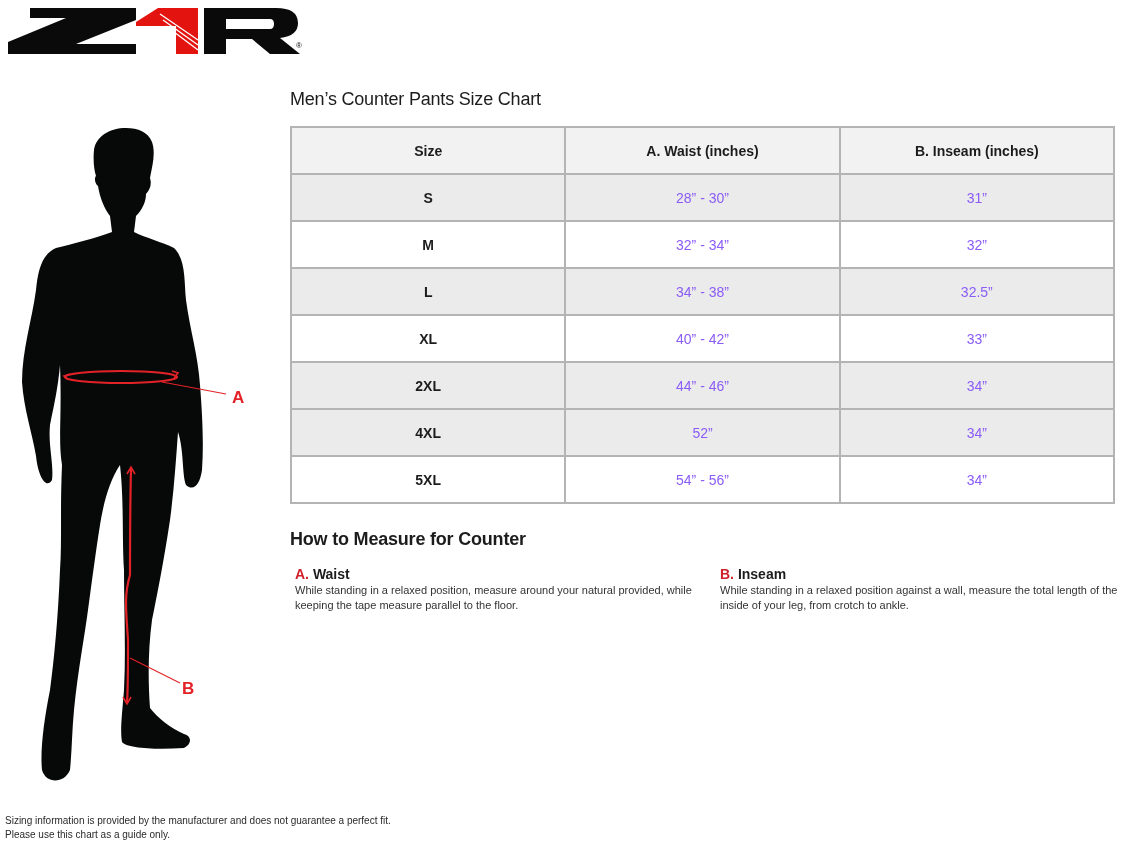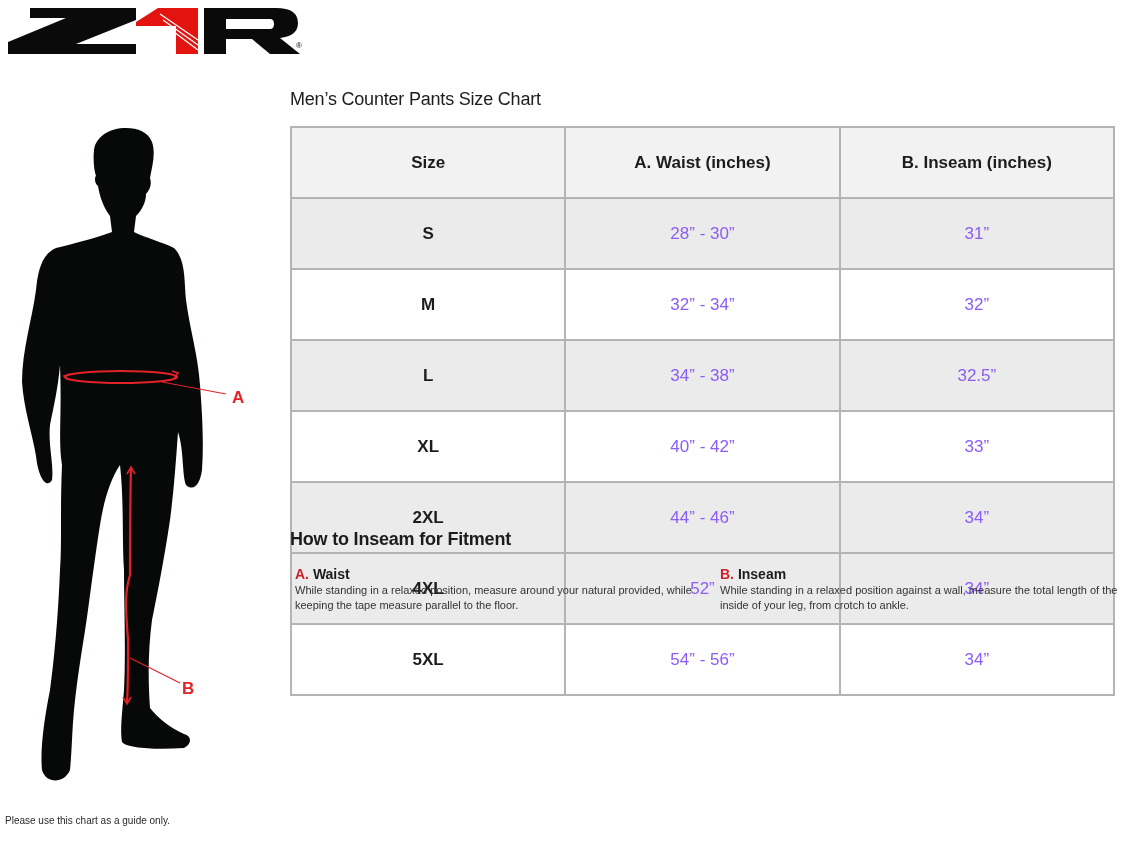--- a/index.html
+++ b/index.html
@@ -11,21 +11,21 @@
   .figure { position: absolute; left: 14px; top: 120px; width: 250px; height: 670px; }
 
   .title { position: absolute; left: 290px; top: 89px; margin: 0;
            font-family: "Liberation Sans", sans-serif; font-weight: normal;
            font-size: 18px; color: #1c1c1c; letter-spacing: -0.2px; }
 
   table.size-table { position: absolute; left: 290px; top: 126px; width: 825px;
            border-collapse: collapse; table-layout: fixed; }
   table.size-table th, table.size-table td {
            border: 2px solid #b4b4b4; height: 37px; text-align: center;
-           font-family: "Liberation Sans", sans-serif; font-size: 17px; padding: 16px; }
+           font-family: "Liberation Sans", sans-serif; font-size: 14px; padding: 4px; }
   table.size-table th { background: #f2f2f2; font-weight: bold; color: #1c1c1c; }
   table.size-table td { color: #8b5cf6; }
   table.size-table td.size { font-weight: bold; color: #1c1c1c; }
   table.size-table tr.odd td { background: #ebebeb; }
   table.size-table tr.even td { background: #ffffff; }
 
   .how-title { position: absolute; left: 290px; top: 529px; margin: 0;
            font-family: "Liberation Sans", sans-serif; font-weight: bold;
            font-size: 18px; color: #1c1c1c; letter-spacing: -0.2px; }
 
@@ -133,33 +133,34 @@
       <td>34”</td>
     </tr>
     <tr class="even">
       <td class="size">5XL</td>
       <td>54” - 56”</td>
       <td>34”</td>
     </tr>
   </tbody>
 </table>
 
-<h2 class="how-title">How to Inseam for Fitment</h2>
+<h2 class="how-title">How to Measure for Counter</h2>
 
 <div class="measure a">
   <div class="m-head">
     <span class="m-letter">A.</span>
     <span>Waist</span>
   </div>
   <div class="m-text">While standing in a relaxed position, measure around your natural provided, while keeping the tape measure parallel to the floor.</div>
 </div>
 
 <div class="measure b">
   <div class="m-head">
     <span class="m-letter">B.</span>
     <span>Inseam</span>
   </div>
   <div class="m-text">While standing in a relaxed position against a wall, measure the total length of the inside of your leg, from crotch to ankle.</div>
 </div>
 
 <div class="footer">
+  <div>Sizing information is provided by the manufacturer and does not guarantee a perfect fit.</div>
   <div>Please use this chart as a guide only.</div>
 </div>
 
 </body></html>

